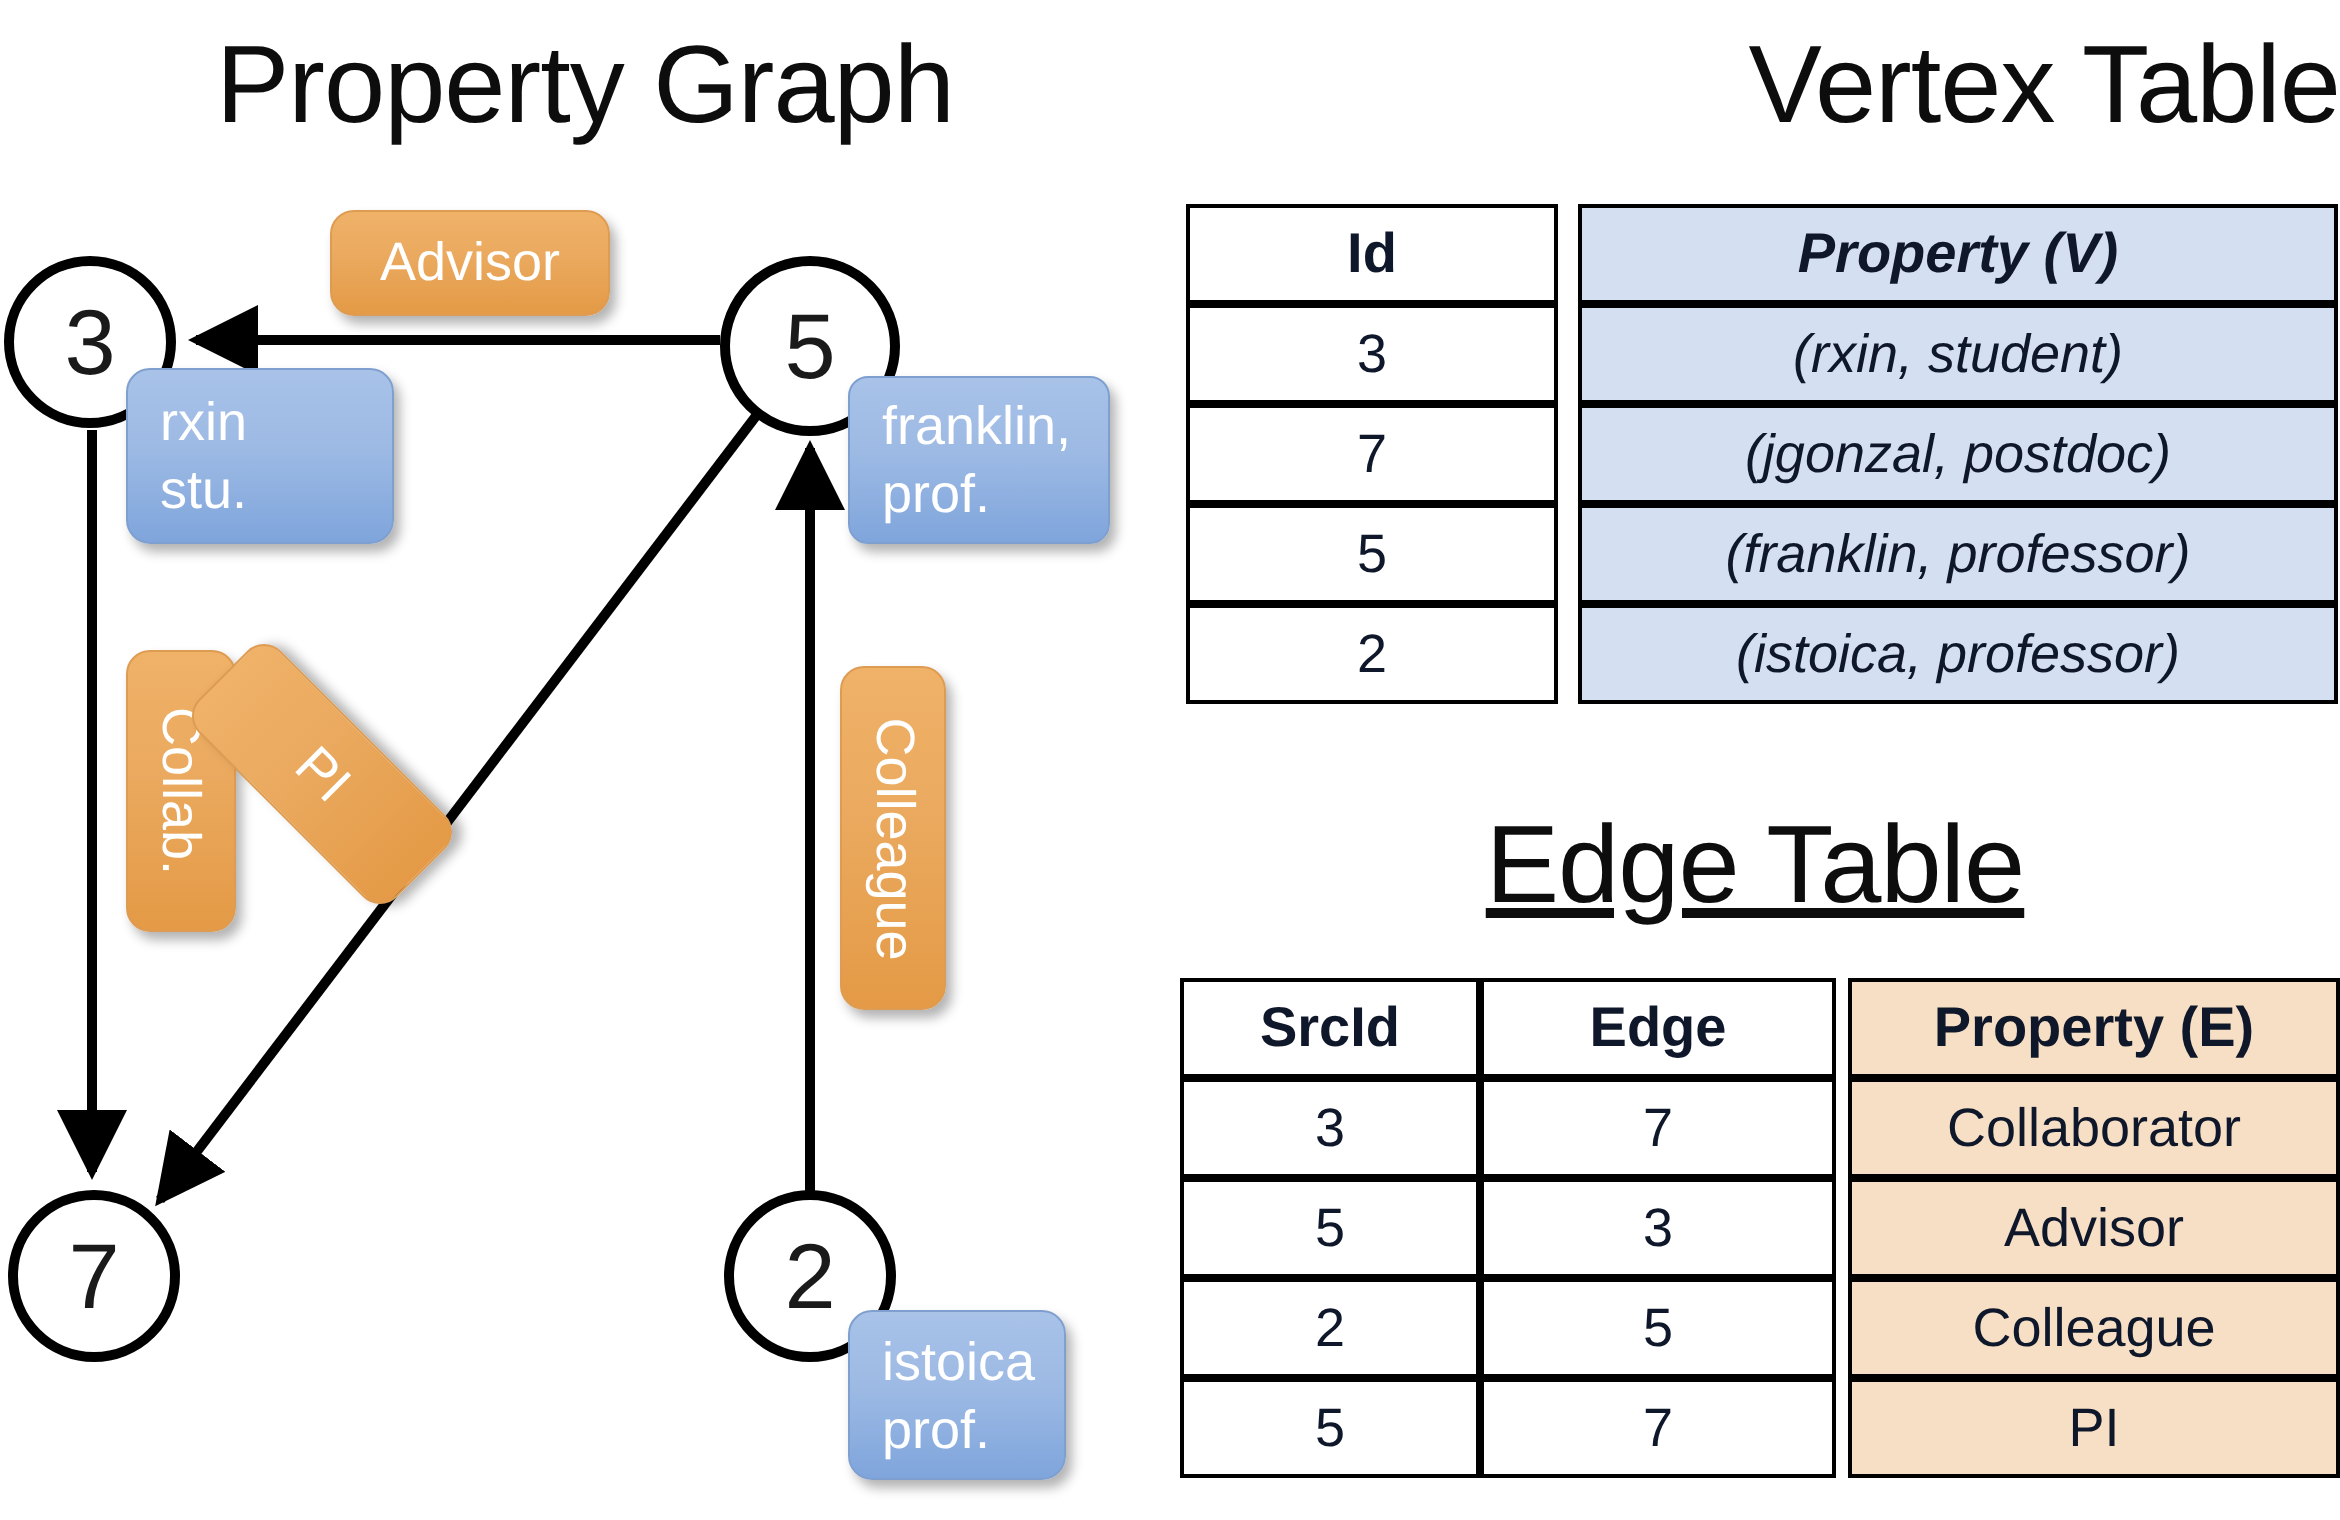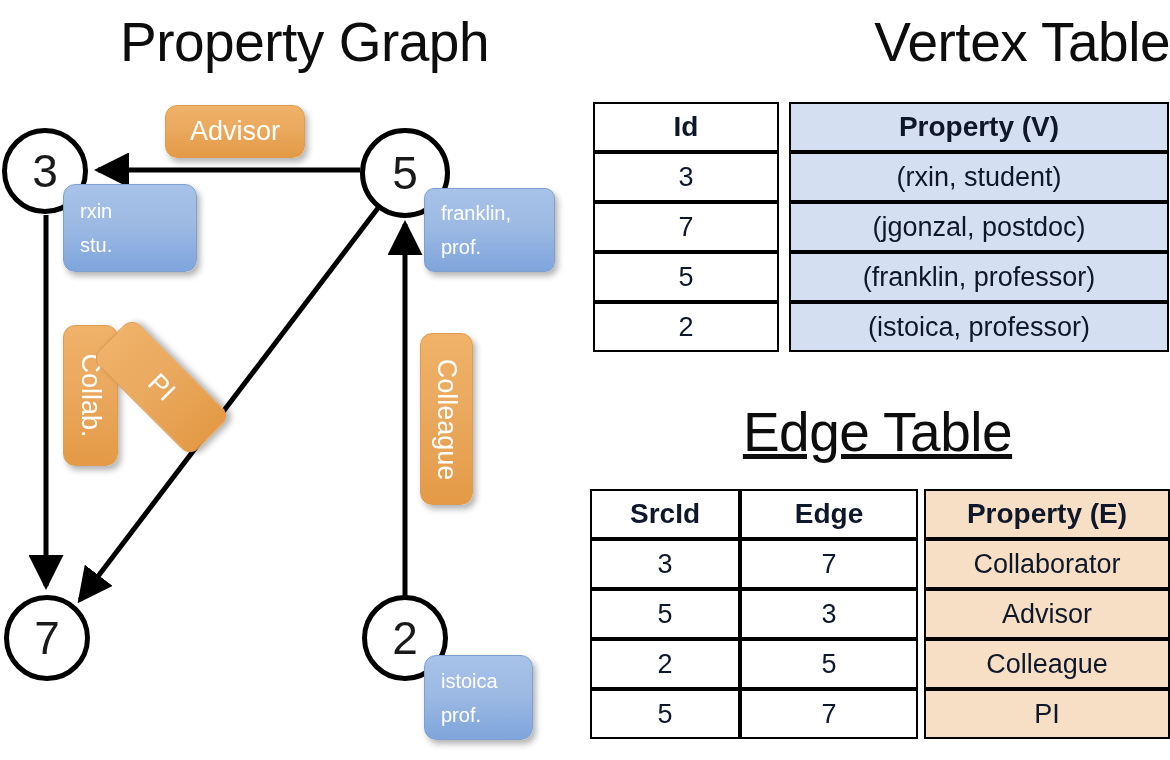--- a/index.html
+++ b/index.html
@@ -18,21 +18,21 @@
 
   
   .title {
     position: absolute;
     font-weight: 400;
     color: #0d0d0d;
     letter-spacing: -0.5px;
     white-space: nowrap;
   }
   #title-property-graph {
-    left: 12px; top: 6px; width: 585px;
+    left: 0; top: 6px; width: 585px;
     text-align: center;
     font-size: 55px;
     line-height: 72px;
   }
   #title-vertex-table {
     left: 585px; top: 6px; width: 585px;
     text-align: right;
     font-size: 55px;
     line-height: 72px;
   }
@@ -79,21 +79,21 @@
     z-index: 6;
     box-shadow: 3px 4px 6px rgba(0,0,0,0.30);
     display: flex;
     align-items: center;
     justify-content: center;
     text-align: center;
   }
   .blue-box {
     background: linear-gradient(to bottom, #a8c2e8 0%, #9dbae4 45%, #7fa5dc 100%);
     border: 1px solid #7fa0cf;
-    font-size: 20px;
+    font-size: 27px;
     line-height: 34px;
     padding: 0 10px;
   }
   .blue-box .lines {
     width: 100%;
     text-align: left;
     padding-left: 6px;
   }
   .orange-box {
     background: linear-gradient(to bottom, #efb268 0%, #eaa95e 45%, #e49a46 100%);
@@ -134,21 +134,21 @@
   .data-table th {
     font-weight: 700;
     font-size: 28px;
   }
   .col-gap {
     border: none !important;
     background: #ffffff !important;
     width: 10px;
     padding: 0 !important;
   }
-  .prop-v { background: #d4dff1 !important; }
+  .prop-v { background: #d4dff1 !important; font-style: italic; }
   .prop-e { background: #f7dfc5 !important; }
 
   #vertex-table { left: 593px; top: 102px; width: 576px; }
   #vertex-table col.c-id   { width: 186px; }
   #vertex-table col.c-gap  { width: 10px; }
   #vertex-table col.c-prop { width: 380px; }
 
   #edge-table { left: 590px; top: 489px; width: 580px; }
   #edge-table col.c-src  { width: 150px; }
   #edge-table col.c-dst  { width: 178px; }

